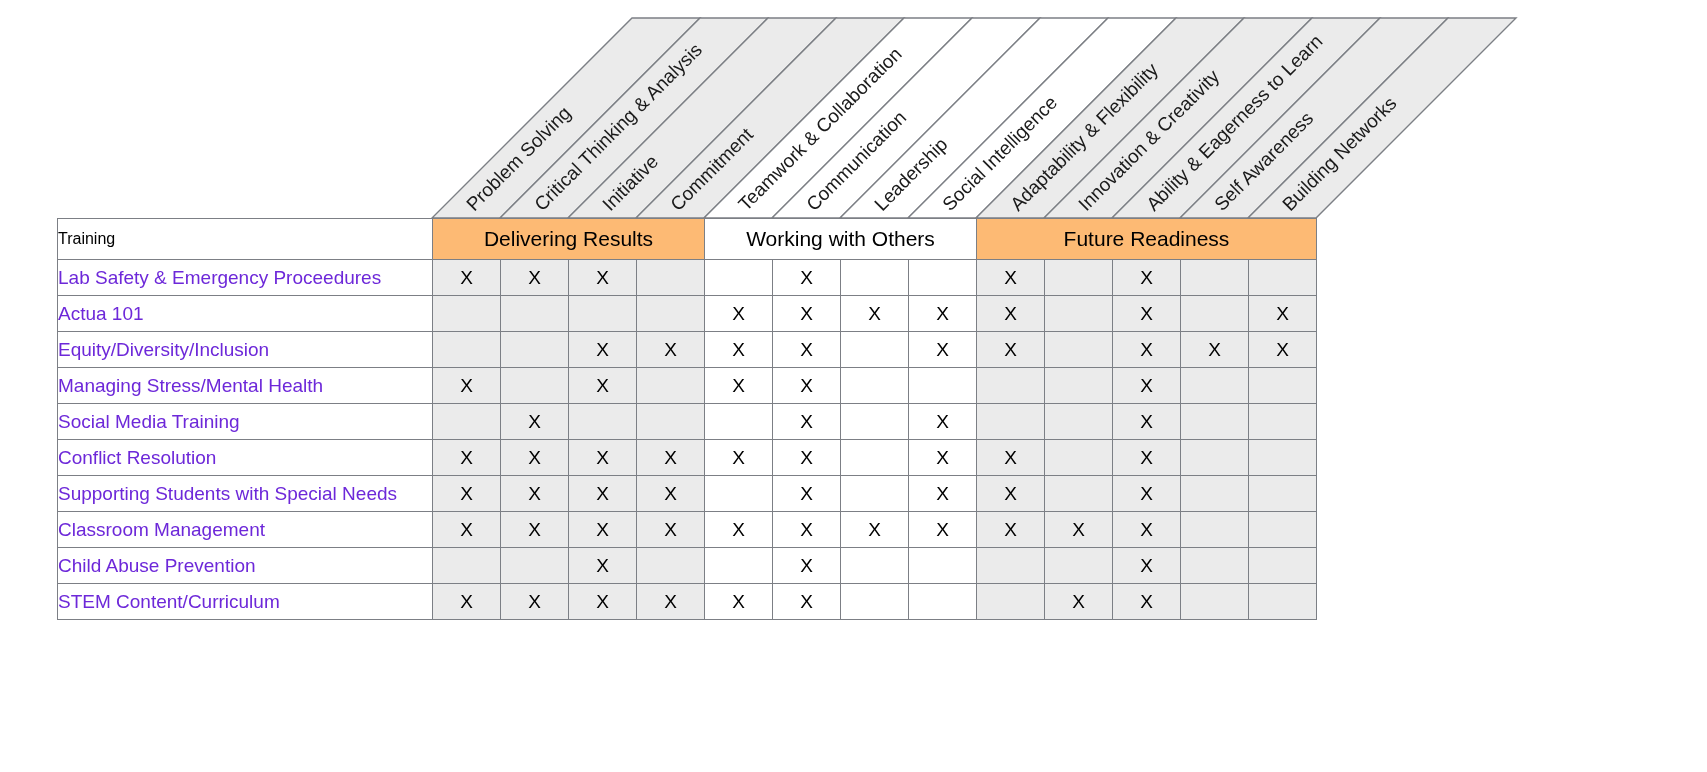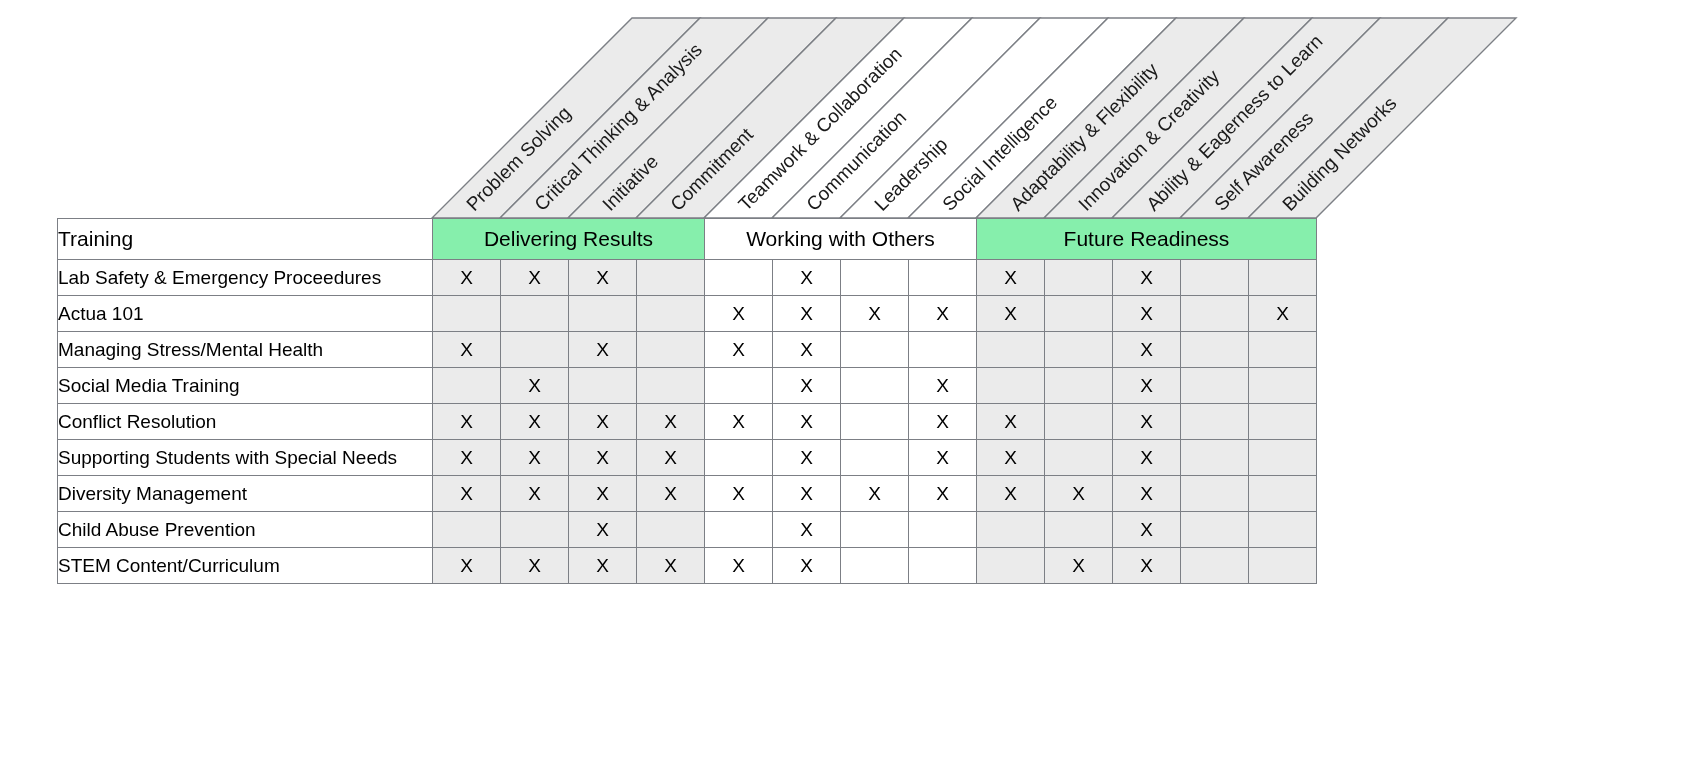--- a/index.html
+++ b/index.html
@@ -60,43 +60,43 @@
   }
 
   col.c-label { width: 375px; }
   col.c-data  { width: 68px;  }
 
   
   th.hdr-training {
     text-align: left;
     padding: 0 0 0 11px;
     height: 41px;
-    font-size: 21px;
+    font-size: 16px;
     font-weight: bold;
     background: #ffffff;
     color: #000000;
   }
   th.grp {
     height: 41px;
     text-align: center;
     font-size: 21px;
     font-weight: bold;
     color: #000000;
   }
-  th.grp.shade { background: #86efac; margin-left: 28px; }
+  th.grp.shade { background: #fdba74; margin-left: 28px; }
   th.grp.plain { background: #ffffff; }
 
   
   td.rowlabel {
     text-align: left;
     padding: 0 0 0 11px;
     height: 36px;
     font-size: 19px;
     background: #ffffff;
-    color: #000000;
+    color: #6d28d9;
     white-space: nowrap;
     overflow: hidden;
   }
   td.cell {
     height: 36px;
     text-align: center;
     vertical-align: middle;
     font-size: 19px;
     color: #000000;
   }
@@ -191,20 +191,36 @@
           <td class="cell plain">X</td>
           <td class="cell plain">X</td>
           <td class="cell plain">X</td>
           <td class="cell shade">X</td>
           <td class="cell shade"></td>
           <td class="cell shade">X</td>
           <td class="cell shade"></td>
           <td class="cell shade">X</td>
         </tr>
         <tr>
+          <td class="rowlabel">Equity/Diversity/Inclusion</td>
+          <td class="cell shade"></td>
+          <td class="cell shade"></td>
+          <td class="cell shade">X</td>
+          <td class="cell shade">X</td>
+          <td class="cell plain">X</td>
+          <td class="cell plain">X</td>
+          <td class="cell plain"></td>
+          <td class="cell plain">X</td>
+          <td class="cell shade">X</td>
+          <td class="cell shade"></td>
+          <td class="cell shade">X</td>
+          <td class="cell shade">X</td>
+          <td class="cell shade">X</td>
+        </tr>
+        <tr>
           <td class="rowlabel">Managing Stress/Mental Health</td>
           <td class="cell shade">X</td>
           <td class="cell shade"></td>
           <td class="cell shade">X</td>
           <td class="cell shade"></td>
           <td class="cell plain">X</td>
           <td class="cell plain">X</td>
           <td class="cell plain"></td>
           <td class="cell plain"></td>
           <td class="cell shade"></td>
@@ -255,21 +271,21 @@
           <td class="cell plain">X</td>
           <td class="cell plain"></td>
           <td class="cell plain">X</td>
           <td class="cell shade">X</td>
           <td class="cell shade"></td>
           <td class="cell shade">X</td>
           <td class="cell shade"></td>
           <td class="cell shade"></td>
         </tr>
         <tr>
-          <td class="rowlabel">Diversity Management</td>
+          <td class="rowlabel">Classroom Management</td>
           <td class="cell shade">X</td>
           <td class="cell shade">X</td>
           <td class="cell shade">X</td>
           <td class="cell shade">X</td>
           <td class="cell plain">X</td>
           <td class="cell plain">X</td>
           <td class="cell plain">X</td>
           <td class="cell plain">X</td>
           <td class="cell shade">X</td>
           <td class="cell shade">X</td>

